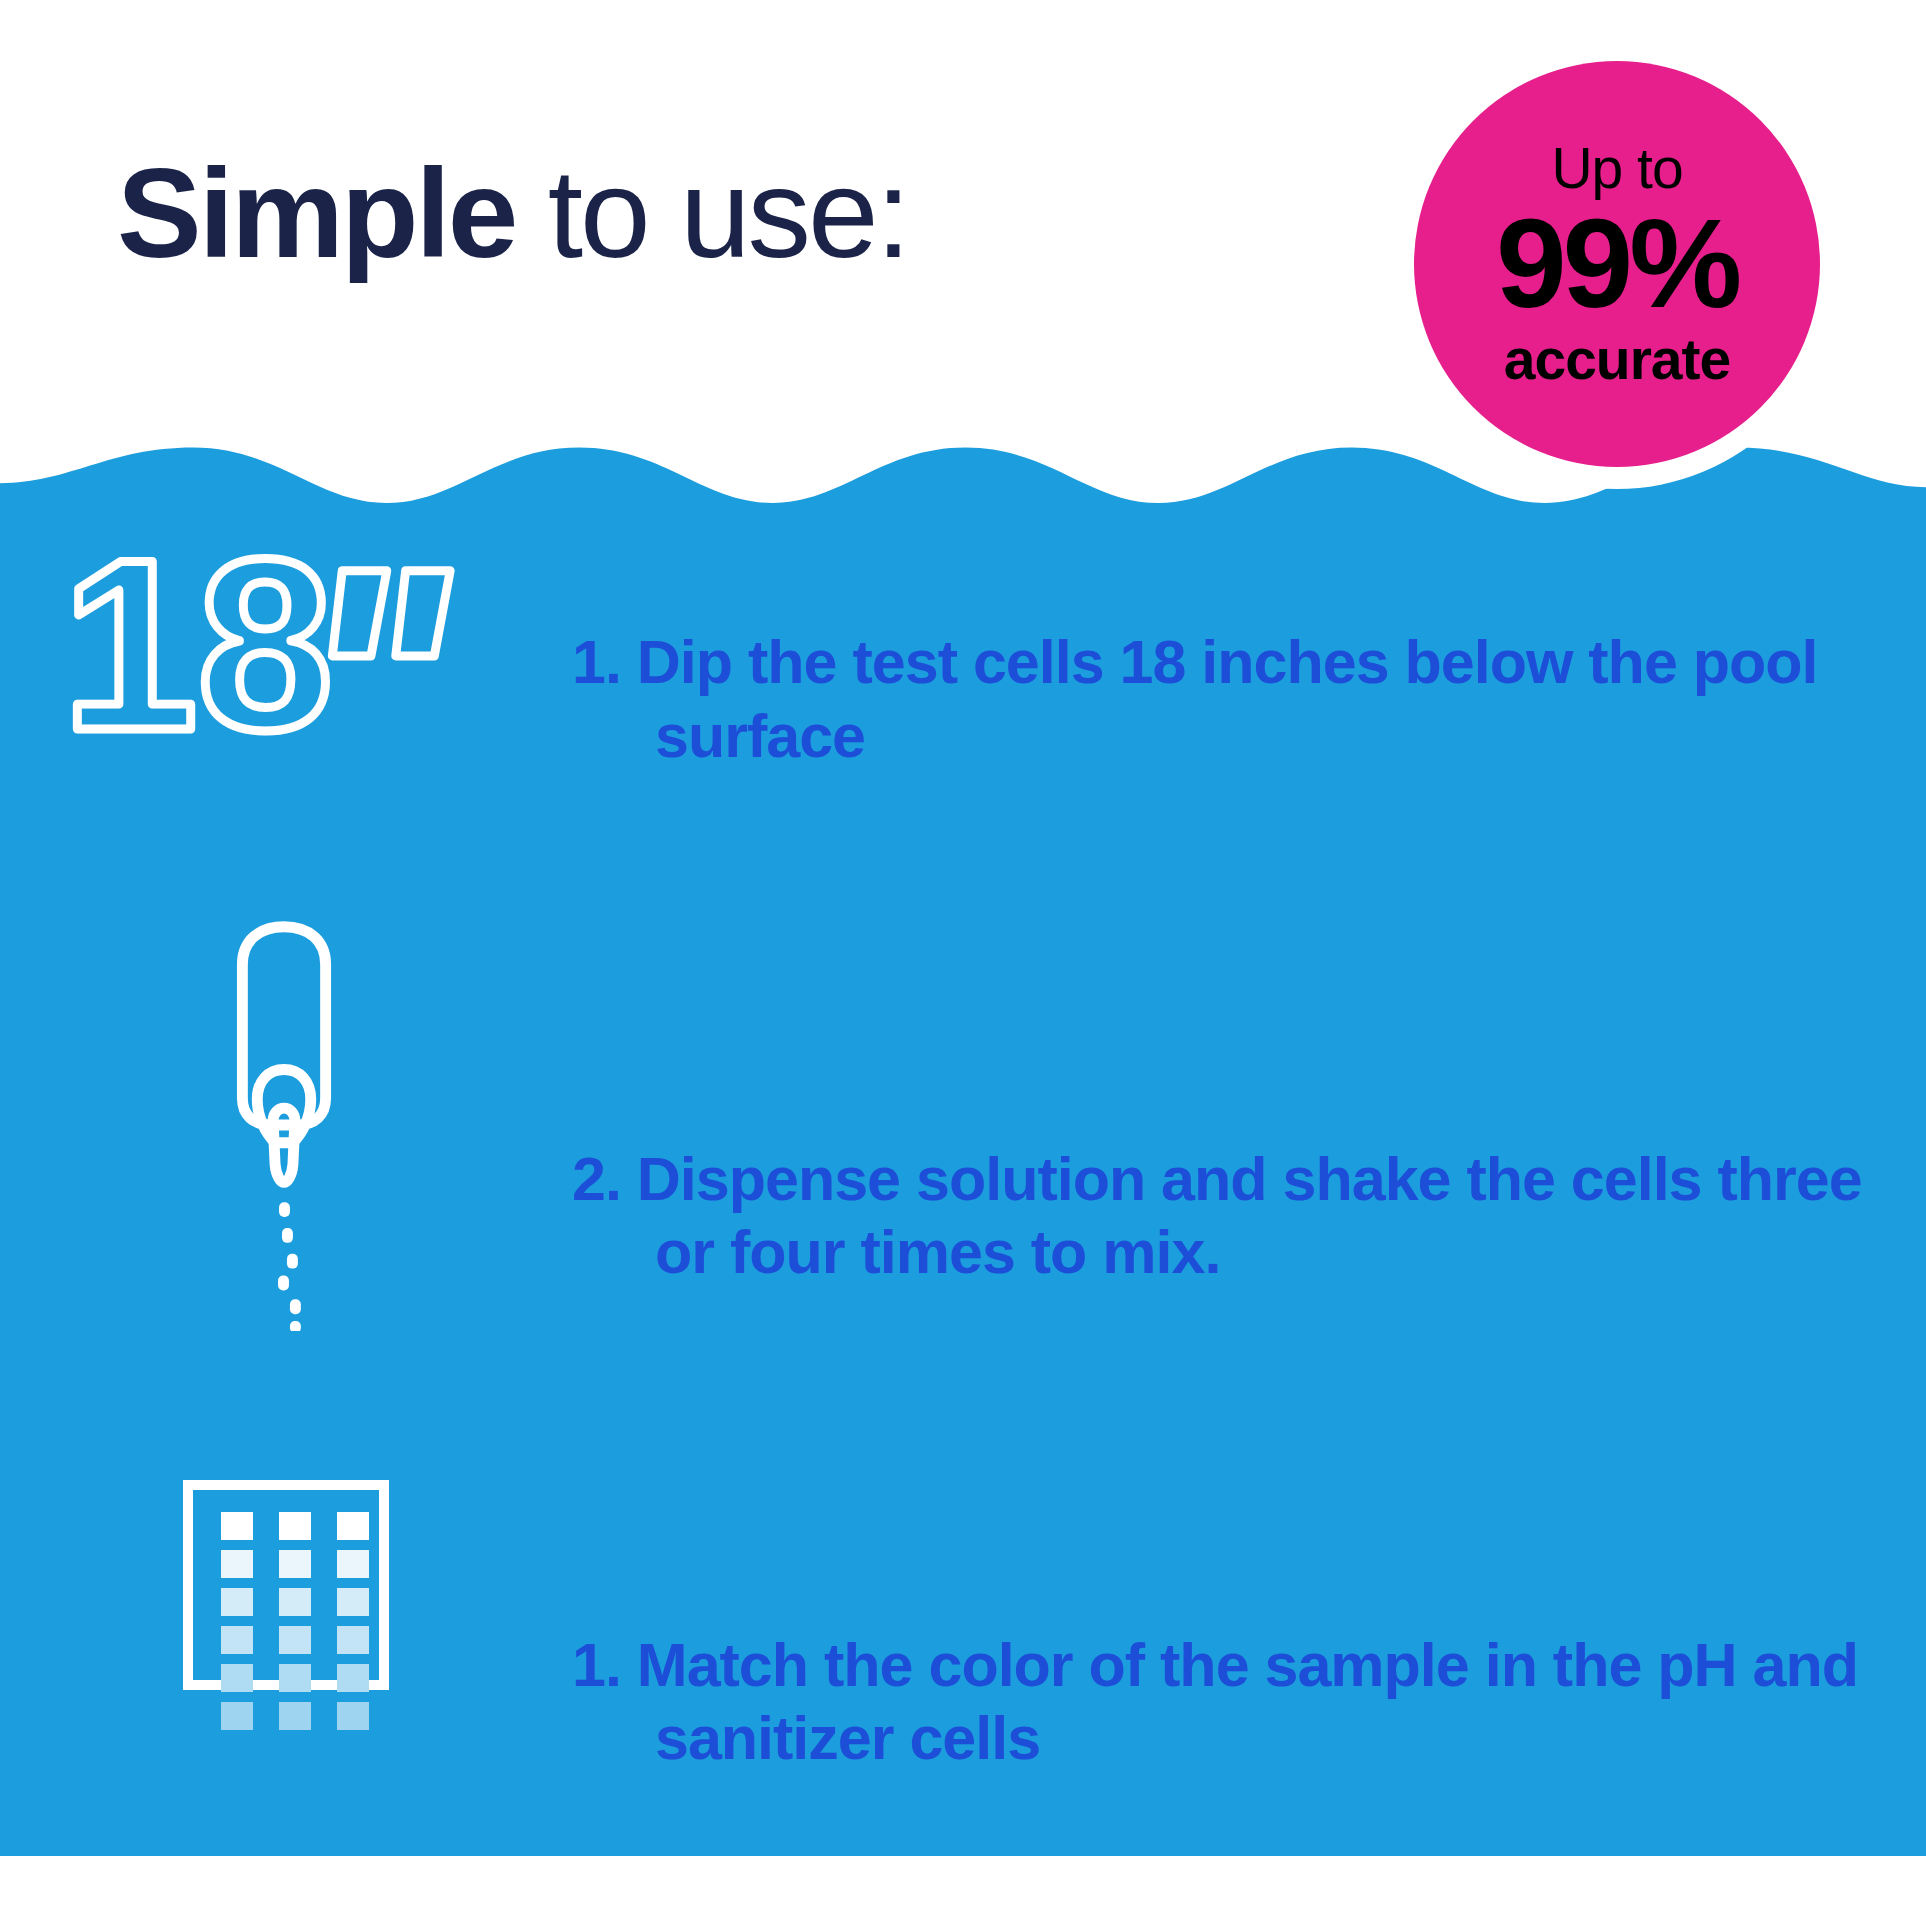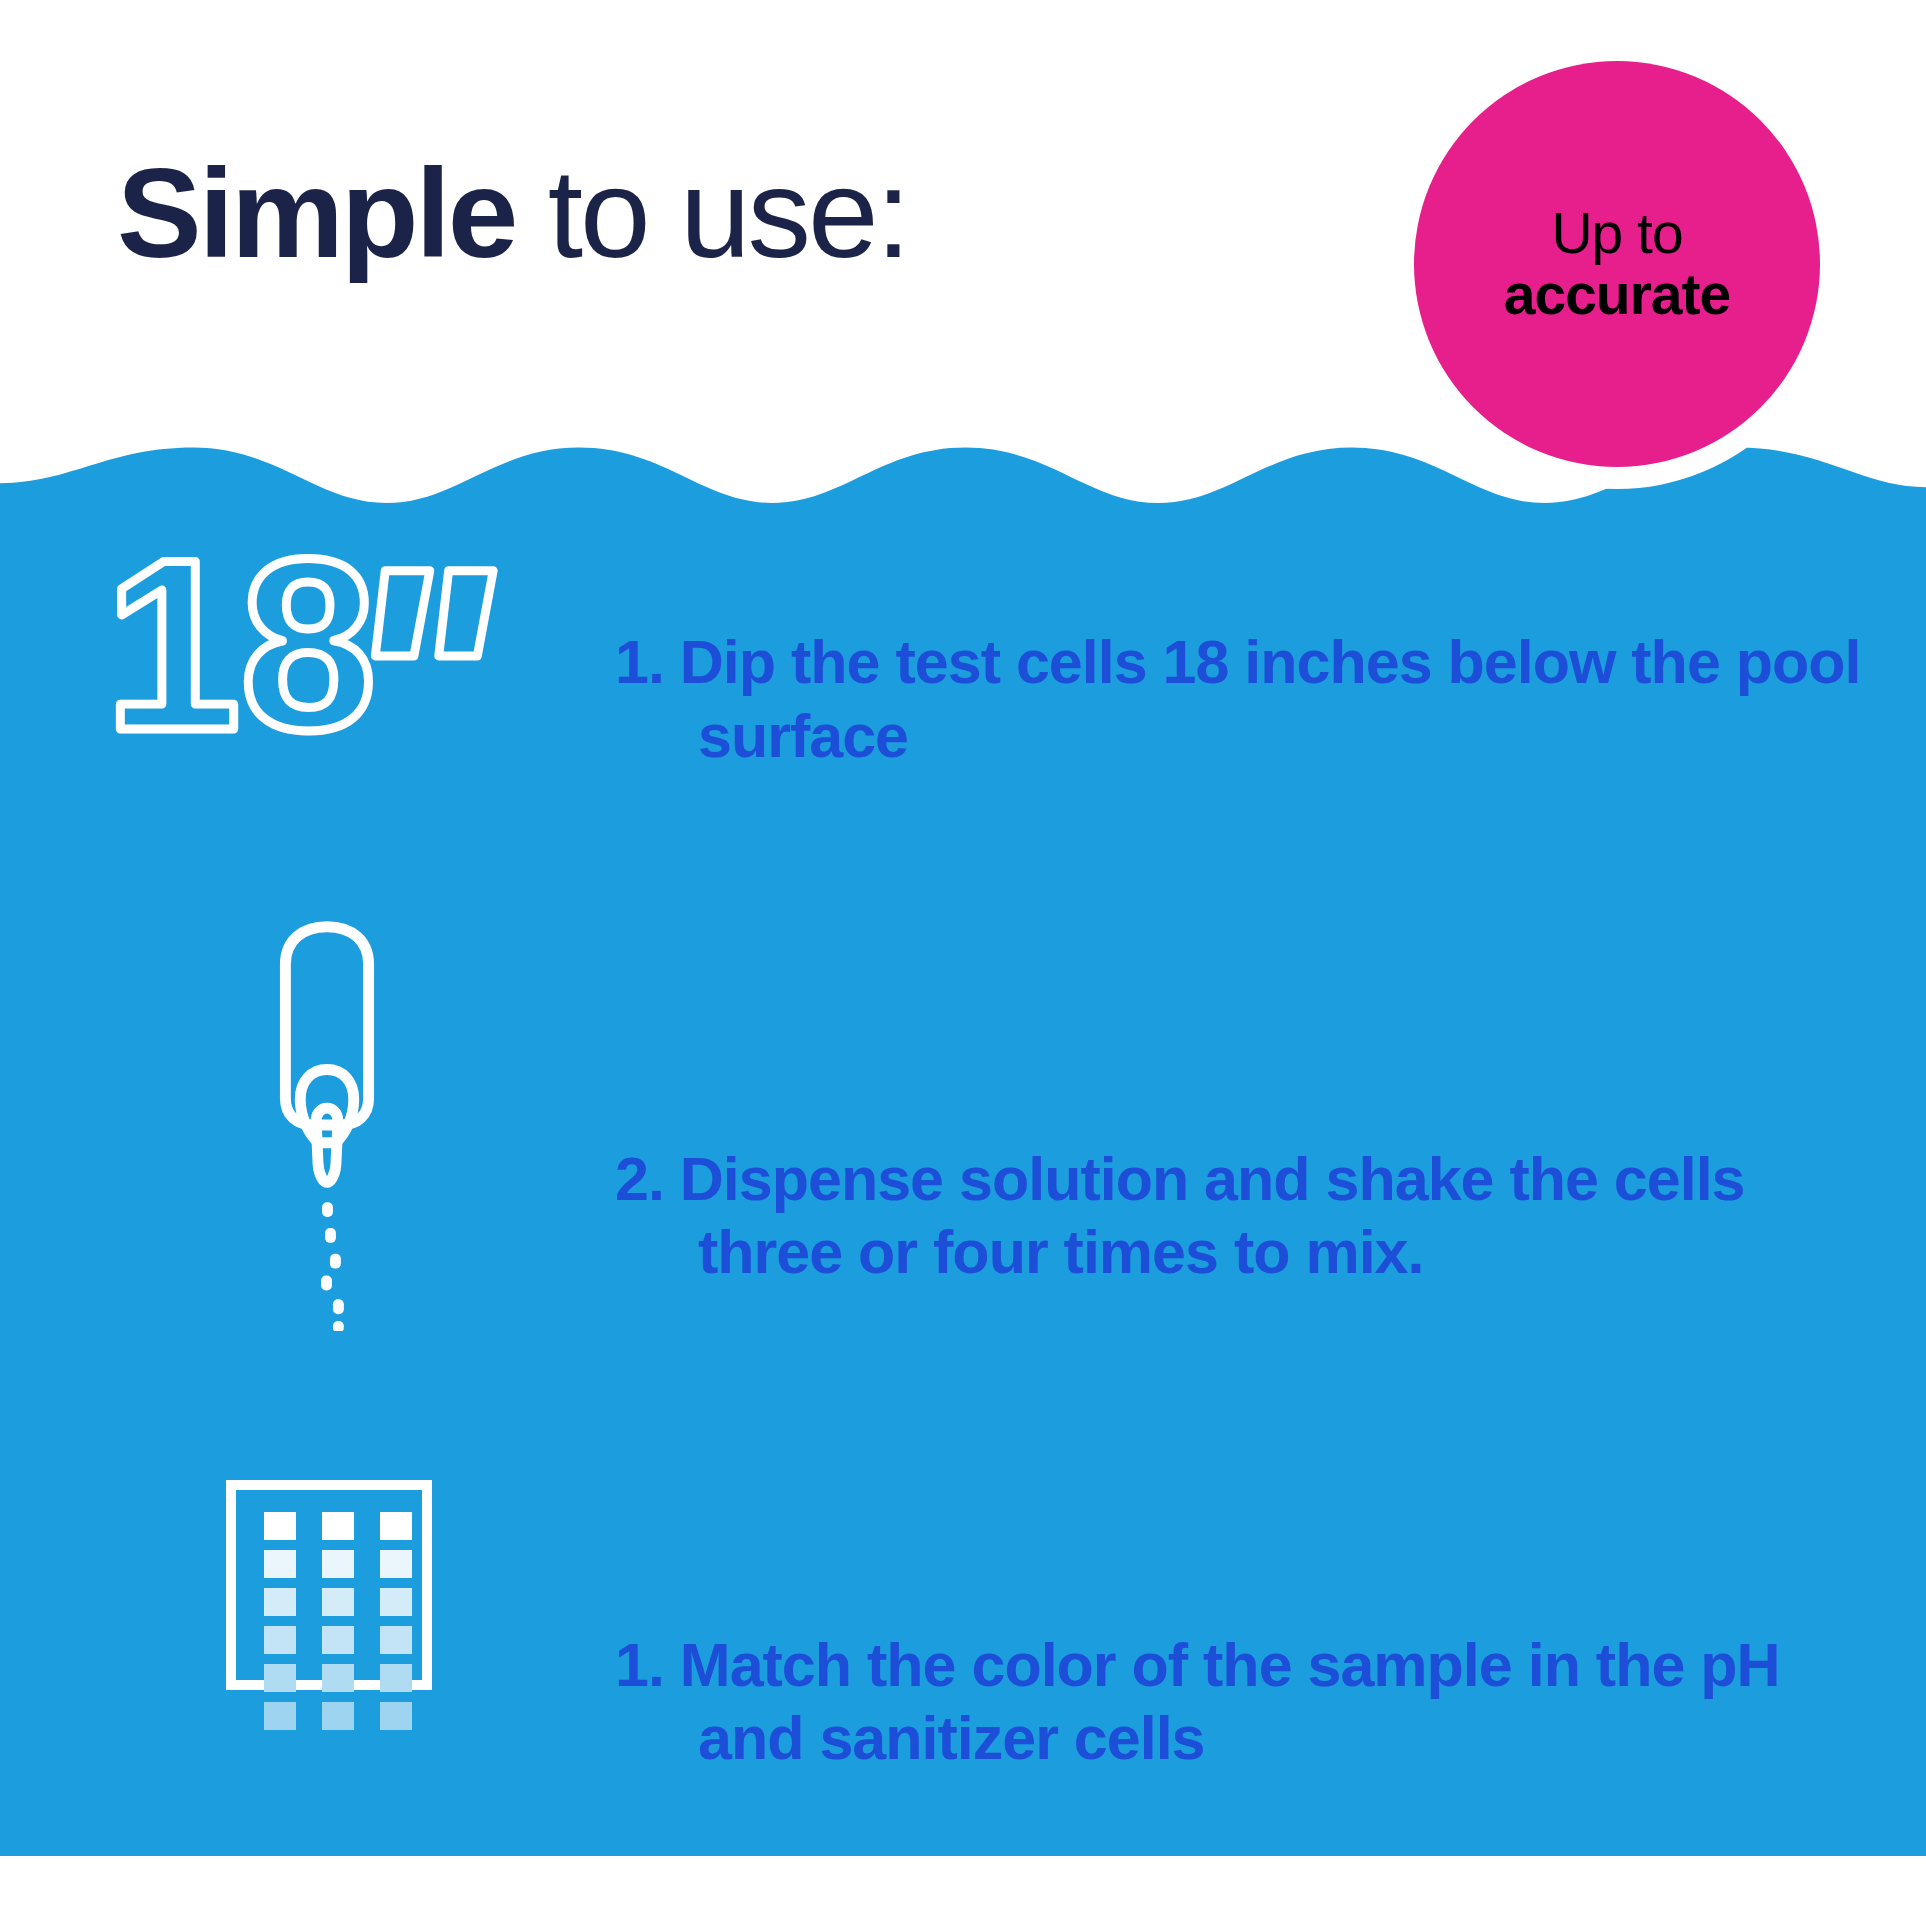--- a/index.html
+++ b/index.html
@@ -93,21 +93,20 @@
     position: absolute;
     left: 0;
     top: 535px;
     width: 1927px;
     z-index: 3;
   }
   .step-row {
     position: relative;
     display: flex;
     align-items: flex-start;
-    padding-left: 43px;
   }
   .step-icon-cell {
     position: relative;
     width: 554px;
     flex: 0 0 554px;
     display: flex;
     justify-content: center;
   }
   .step-text {
     flex: 1 1 auto;
@@ -204,20 +203,21 @@
              C 1060 452, 1100 508, 1170 508
              C 1240 508, 1280 452, 1365 452
              C 1450 452, 1490 508, 1560 508
              C 1630 508, 1670 452, 1755 452
              C 1840 452, 1880 492, 1946 492
              L 1946 1947 L 0 1947 Z"></path>
   </svg>
 
   <div id="accuracy-badge">
     <div id="badge-up-to">Up to</div>
+    <div id="badge-pct">99%</div>
     <div id="badge-accurate">accurate</div>
   </div>
 
   <div id="steps">
 
     <div class="step-row" id="step-row-1">
       <div class="step-icon-cell">
         <svg id="icon-eighteen-inches" viewBox="0 0 420 230" xmlns="http://www.w3.org/2000/svg" aria-hidden="true">
           <text class="outline-text" x="8" y="196" font-size="246">18</text>
           <g>

